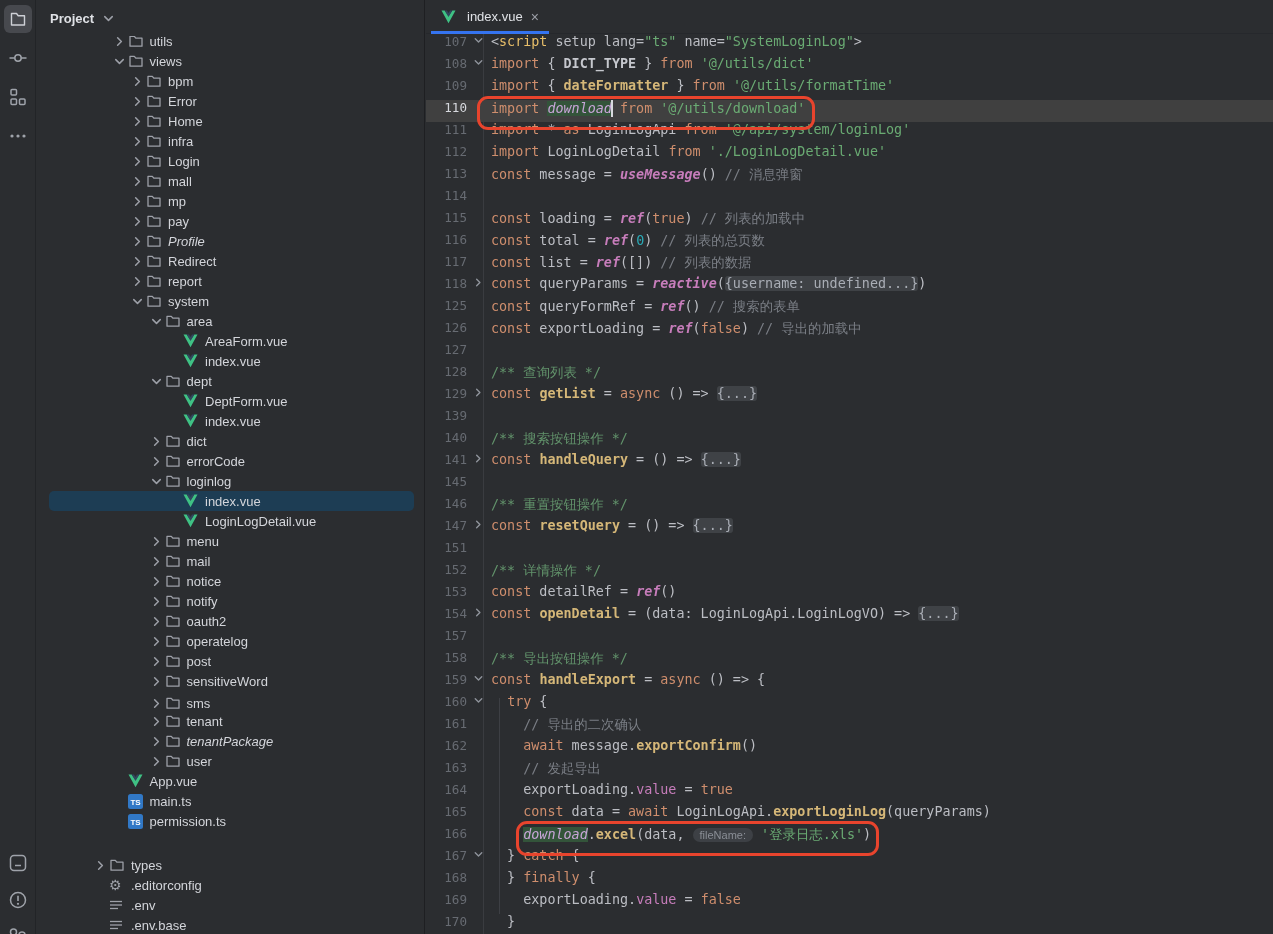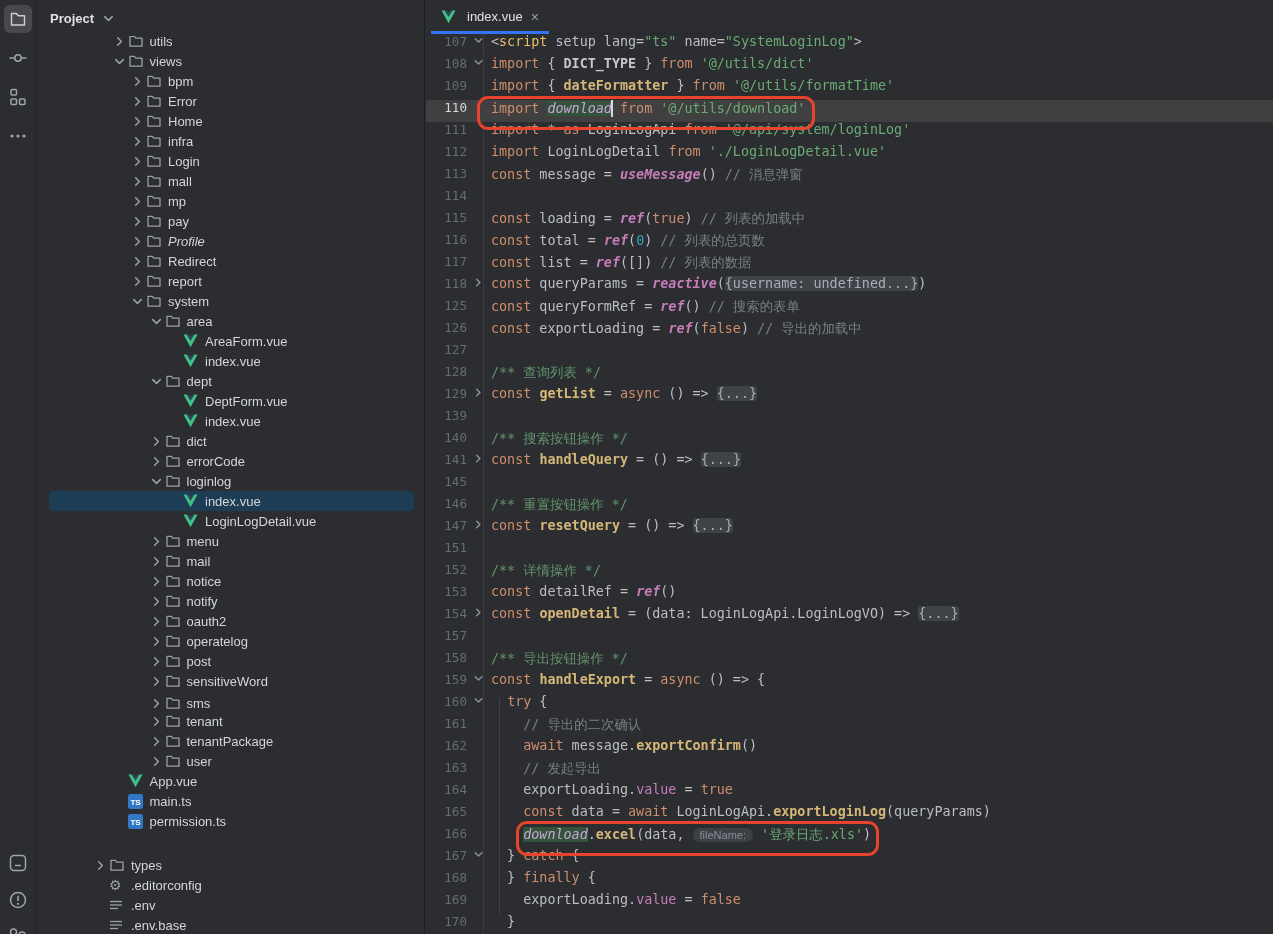--- a/index.html
+++ b/index.html
@@ -587,21 +587,21 @@
                 <polyline points="6,4 10,8 6,12" fill="none" stroke="#9da0a8" stroke-width="1.6" stroke-linecap="round" stroke-linejoin="round"></polyline>
               </svg>
             </span>
             <span class="ticon">
               <svg width="16" height="16" viewBox="0 0 16 16">
                 <path d="M2 13.2V3.3h4.3l1.5 1.9H14v8Z" fill="none" stroke="#9da0a8" stroke-width="1.3" stroke-linejoin="round"></path>
               </svg>
             </span>
             <span class="tlabel">tenant</span>
           </div>
-          <div class="trow" style="padding-left: 111.5px;">
+          <div class="trow" style="padding-left: 111.5px; font-style: italic;">
             <span class="chev">
               <svg width="15" height="15" viewBox="0 0 16 16">
                 <polyline points="6,4 10,8 6,12" fill="none" stroke="#9da0a8" stroke-width="1.6" stroke-linecap="round" stroke-linejoin="round"></polyline>
               </svg>
             </span>
             <span class="ticon">
               <svg width="16" height="16" viewBox="0 0 16 16">
                 <path d="M2 13.2V3.3h4.3l1.5 1.9H14v8Z" fill="none" stroke="#9da0a8" stroke-width="1.3" stroke-linejoin="round"></path>
               </svg>
             </span>

